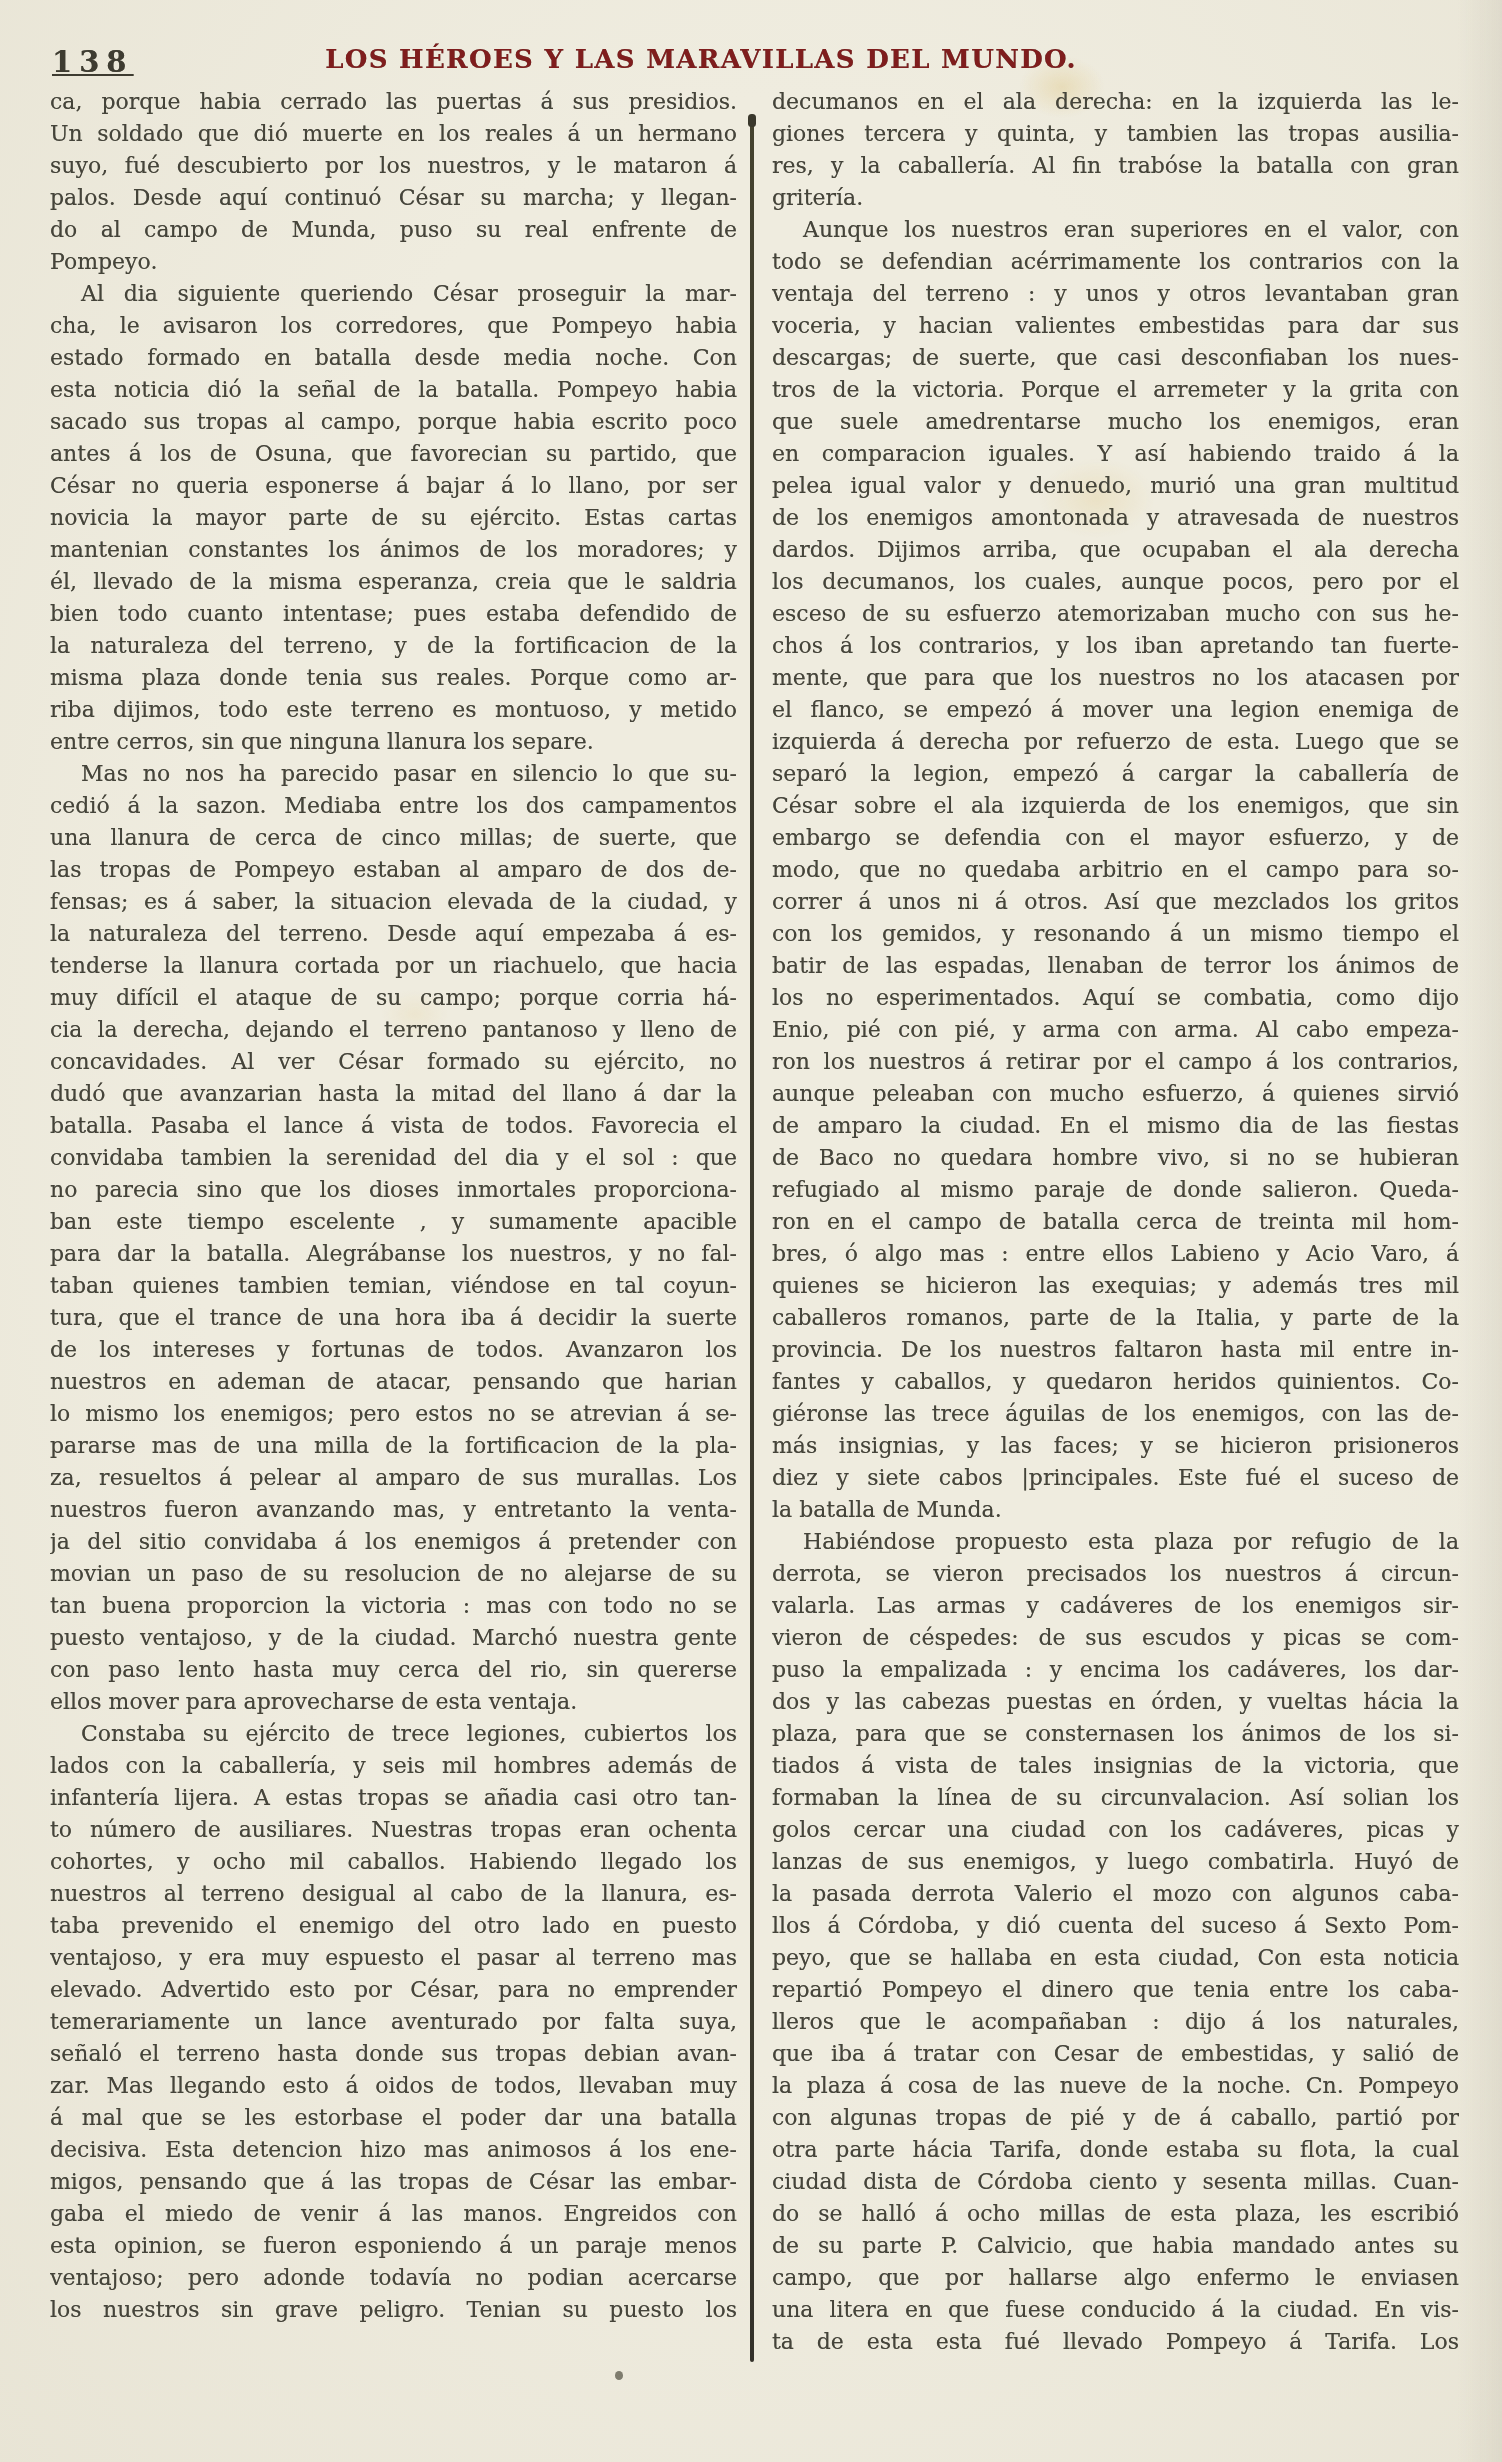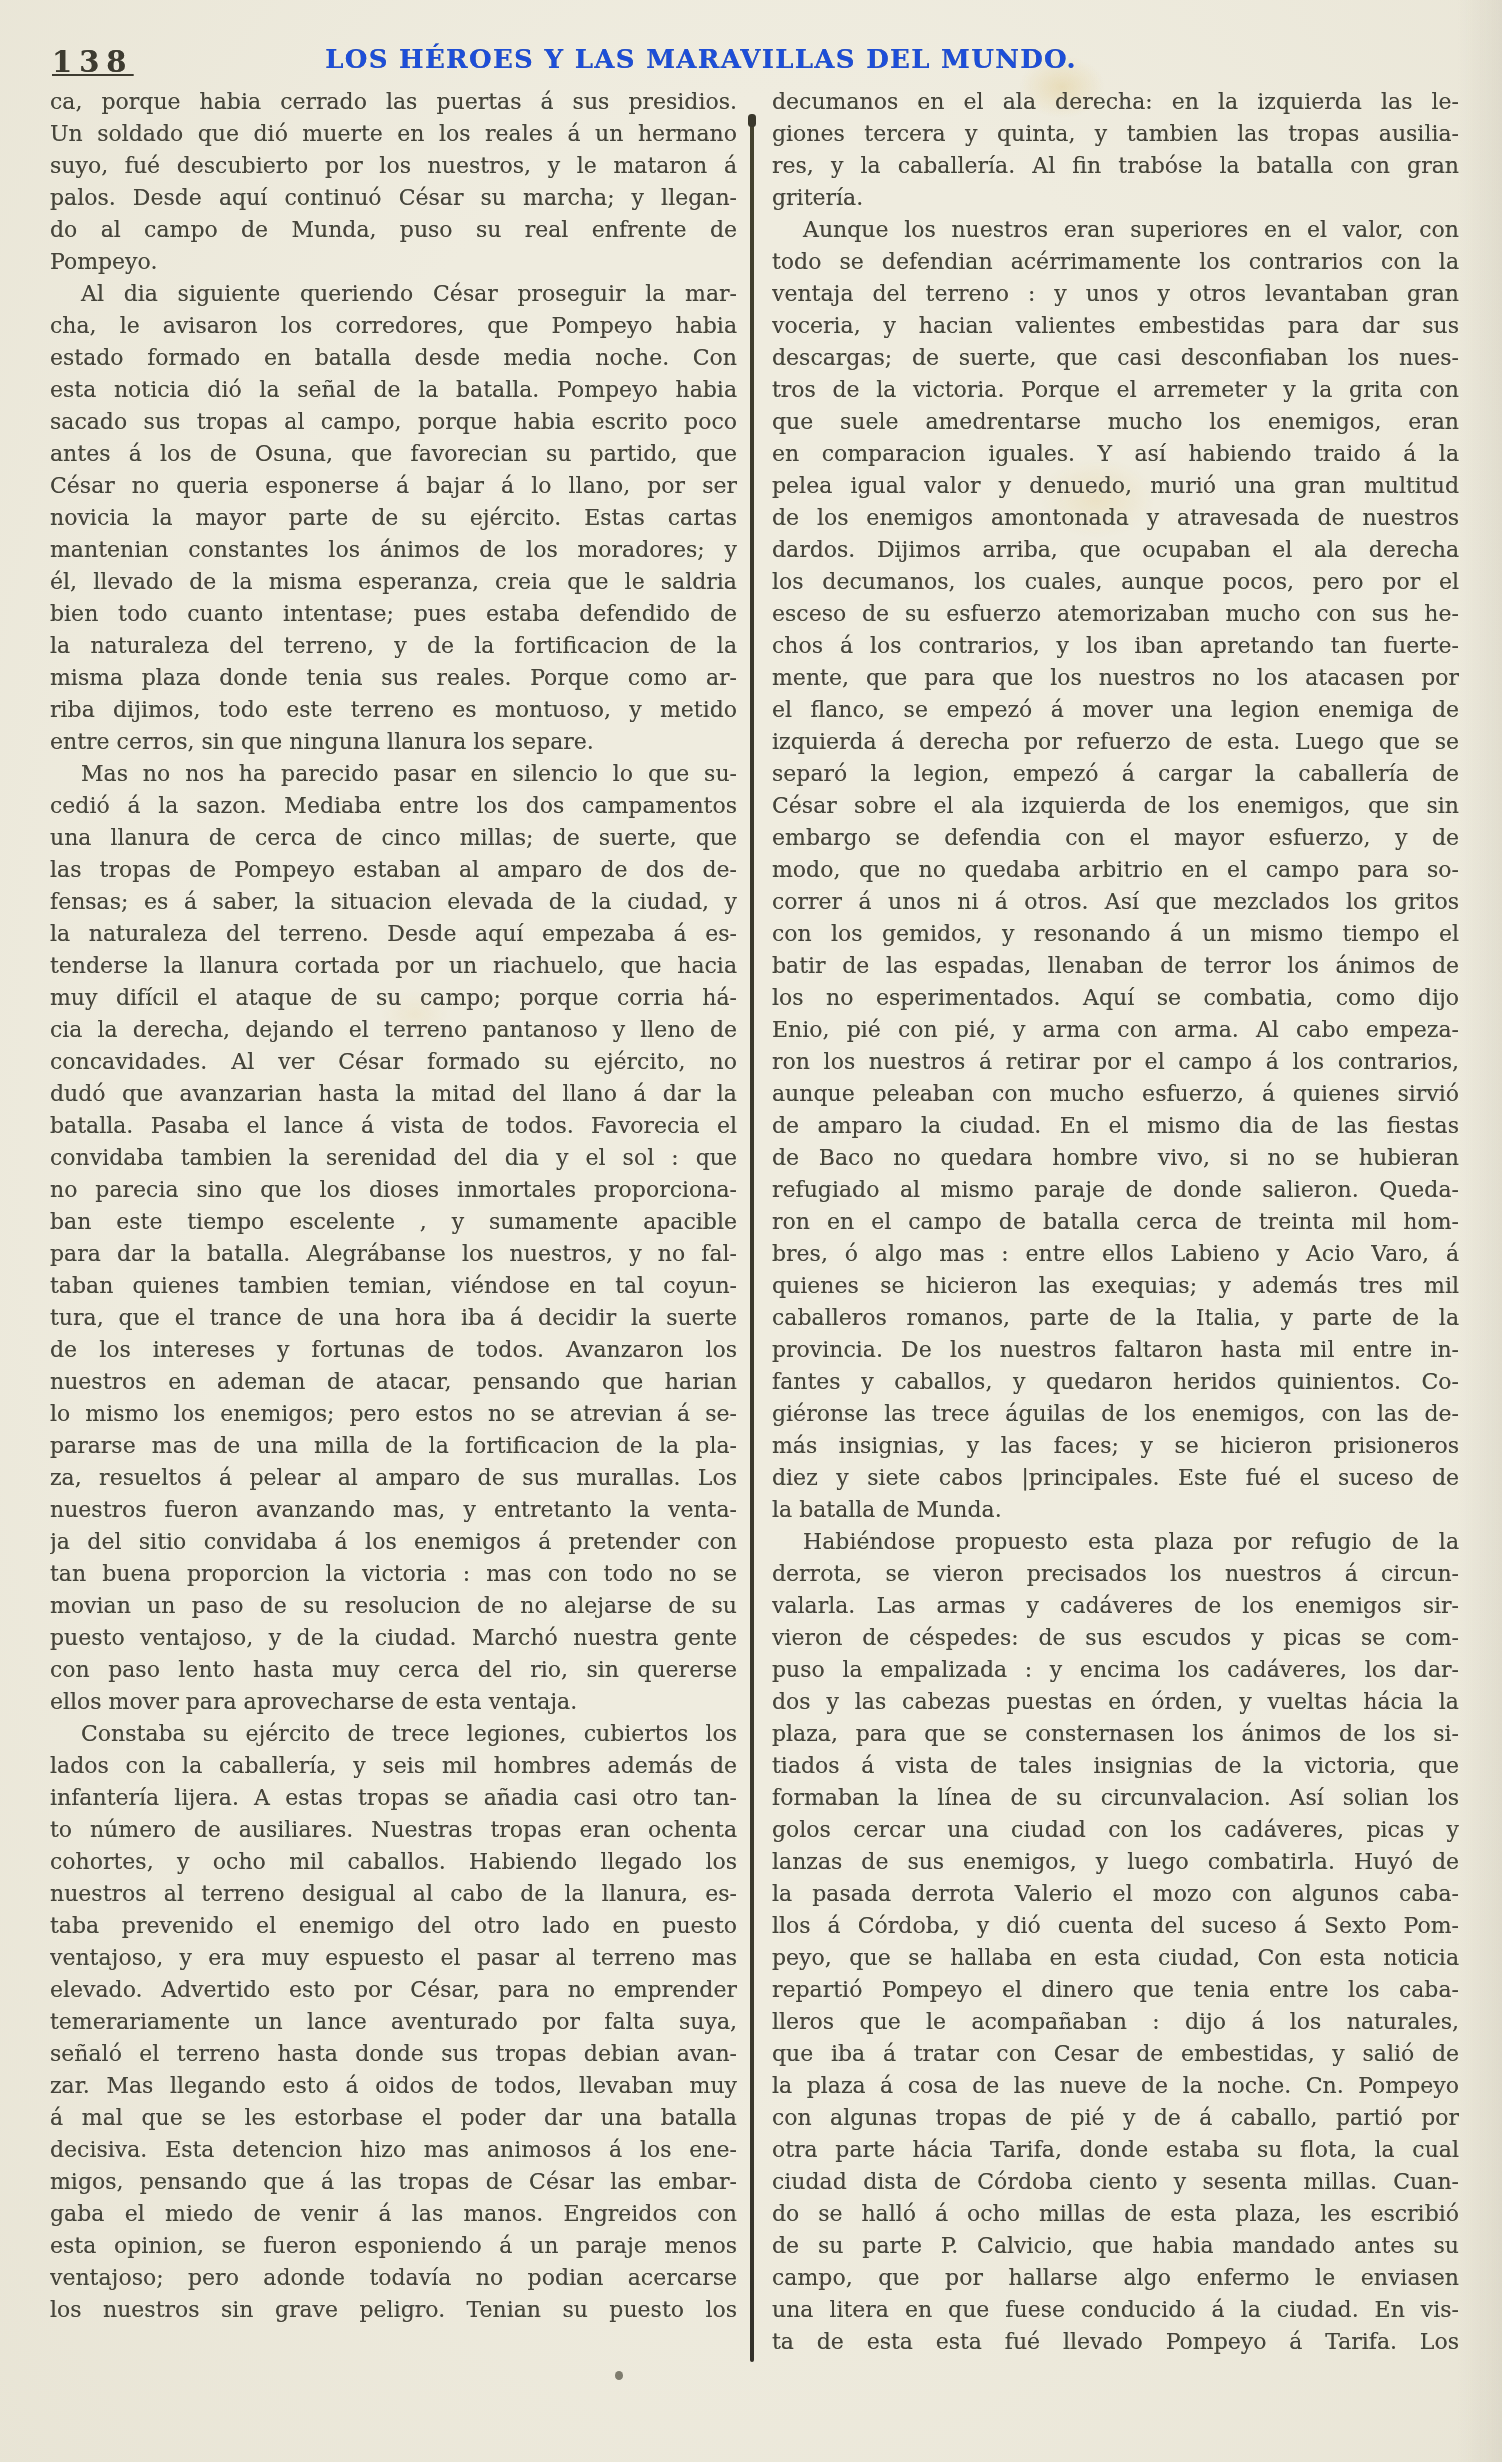--- a/index.html
+++ b/index.html
@@ -16,21 +16,21 @@
       radial-gradient(1311px 2185px at 52% 44%, #efecdf 45%, #e6e2d2 100%);
   }
   .hdr-num{
     position:absolute;left:52px;top:45px;
     font-size:29px;font-weight:bold;letter-spacing:7px;color:#3e3c31;
     text-shadow:0 0 0.5px rgba(62,60,49,0.6);
     text-decoration:underline;
   }
   .hdr-title{
     position:absolute;left:0;top:44px;width:1402px;text-align:center;
-    font-size:26px;font-weight:bold;letter-spacing:1.3px;color:#1d4ed8;
+    font-size:26px;font-weight:bold;letter-spacing:1.3px;color:#7f1d1d;
     text-shadow:0 0 0.6px rgba(58,56,46,0.65);
   }
   .col{
     position:absolute;top:86px;width:687px;font-size:22px;
     text-shadow:0 0 0.5px rgba(69,68,58,0.55);
   }
   #col-left{left:50px;}
   #col-right{left:772px;}
   .line{
     height:32px;line-height:32px;overflow:hidden;
@@ -98,22 +98,22 @@
     <div class="line">para dar la batalla. Alegrábanse los nuestros, y no fal-</div>
     <div class="line">taban quienes tambien temian, viéndose en tal coyun-</div>
     <div class="line">tura, que el trance de una hora iba á decidir la suerte</div>
     <div class="line">de los intereses y fortunas de todos. Avanzaron los</div>
     <div class="line">nuestros en ademan de atacar, pensando que harian</div>
     <div class="line">lo mismo los enemigos; pero estos no se atrevian á se-</div>
     <div class="line">pararse mas de una milla de la fortificacion de la pla-</div>
     <div class="line">za, resueltos á pelear al amparo de sus murallas. Los</div>
     <div class="line">nuestros fueron avanzando mas, y entretanto la venta-</div>
     <div class="line">ja del sitio convidaba á los enemigos á pretender con</div>
+    <div class="line">movian un paso de su resolucion de no alejarse de su</div>
     <div class="line">tan buena proporcion la victoria : mas con todo no se</div>
-    <div class="line">movian un paso de su resolucion de no alejarse de su</div>
     <div class="line">puesto ventajoso, y de la ciudad. Marchó nuestra gente</div>
     <div class="line">con paso lento hasta muy cerca del rio, sin quererse</div>
     <div class="line para-end">ellos mover para aprovecharse de esta ventaja.</div>
     <div class="line indent">Constaba su ejército de trece legiones, cubiertos los</div>
     <div class="line">lados con la caballería, y seis mil hombres además de</div>
     <div class="line">infantería lijera. A estas tropas se añadia casi otro tan-</div>
     <div class="line">to número de ausiliares. Nuestras tropas eran ochenta</div>
     <div class="line">cohortes, y ocho mil caballos. Habiendo llegado los</div>
     <div class="line">nuestros al terreno desigual al cabo de la llanura, es-</div>
     <div class="line">taba prevenido el enemigo del otro lado en puesto</div>

